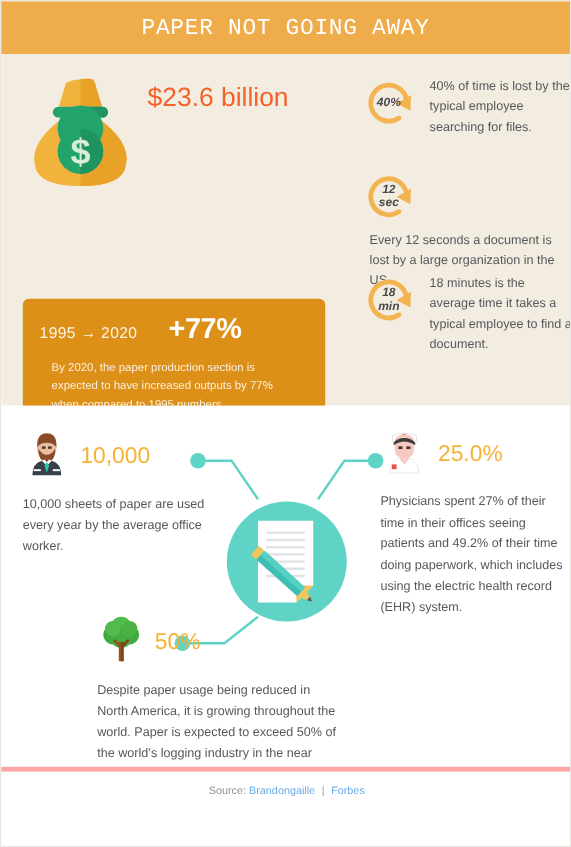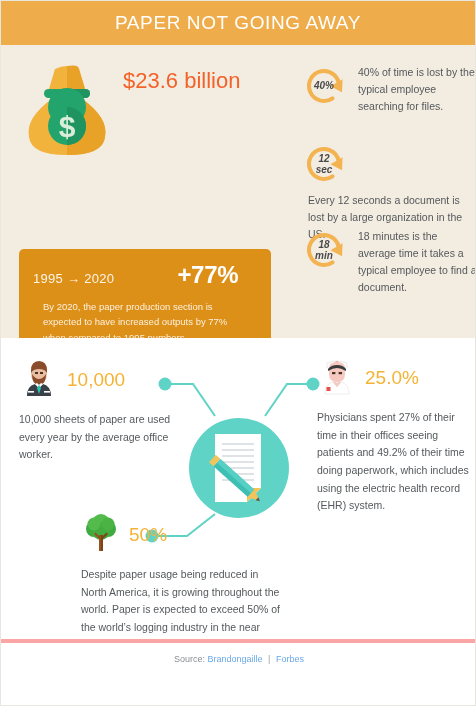--- a/index.html
+++ b/index.html
@@ -20,20 +20,21 @@
     border: 1px solid #e8e6e1;
   }
 
   
   .header {
     height: 44px;
     background: #eeac4b;
     display: flex;
     align-items: center;
     justify-content: center;
+    font-family: Liberation Mono, monospace;
   }
   .header-title {
     color: #ffffff;
     font-size: 19px;
     letter-spacing: 0.6px;
     font-weight: 400;
   }
 
   
   .cream {
@@ -90,21 +91,20 @@
     background: #dd9018;
     border-radius: 5px;
     padding: 12px 14px 14px 14px;
     box-sizing: border-box;
   }
   .ob-top {
     display: flex;
     align-items: baseline;
     justify-content: flex-start;
     margin-bottom: 7px;
-    gap: 37px;
   }
   .ob-years {
     color: #fdf4e6;
     font-size: 13px;
     letter-spacing: 0.3px;
   }
   .ob-pct {
     color: #ffffff;
     font-size: 24px;
     font-weight: 700;

